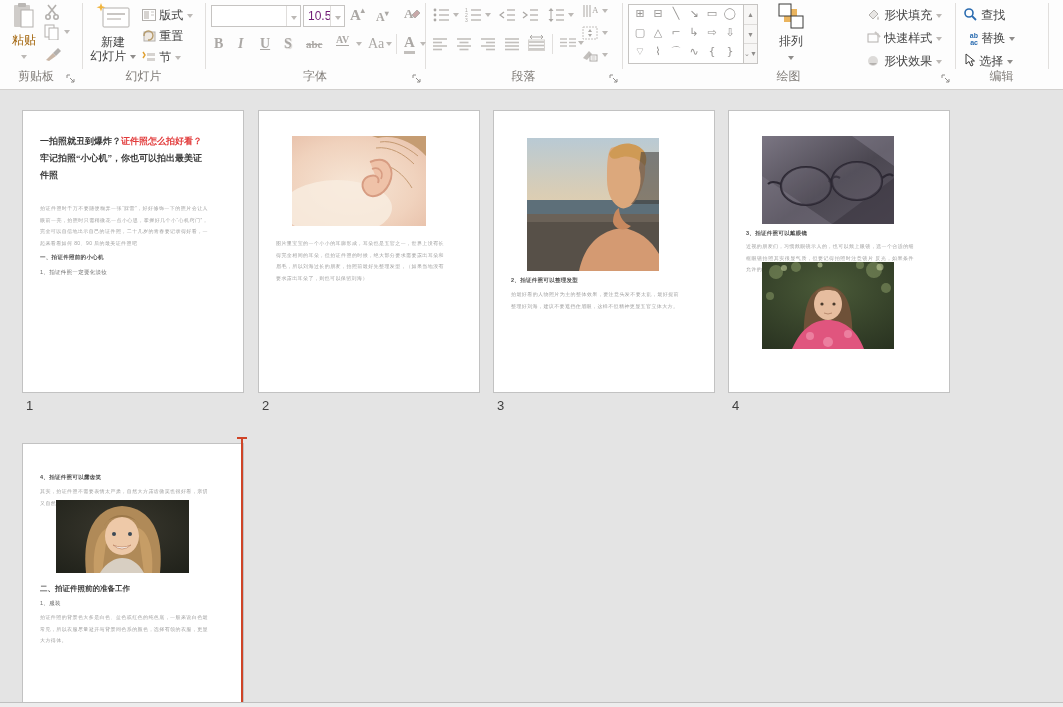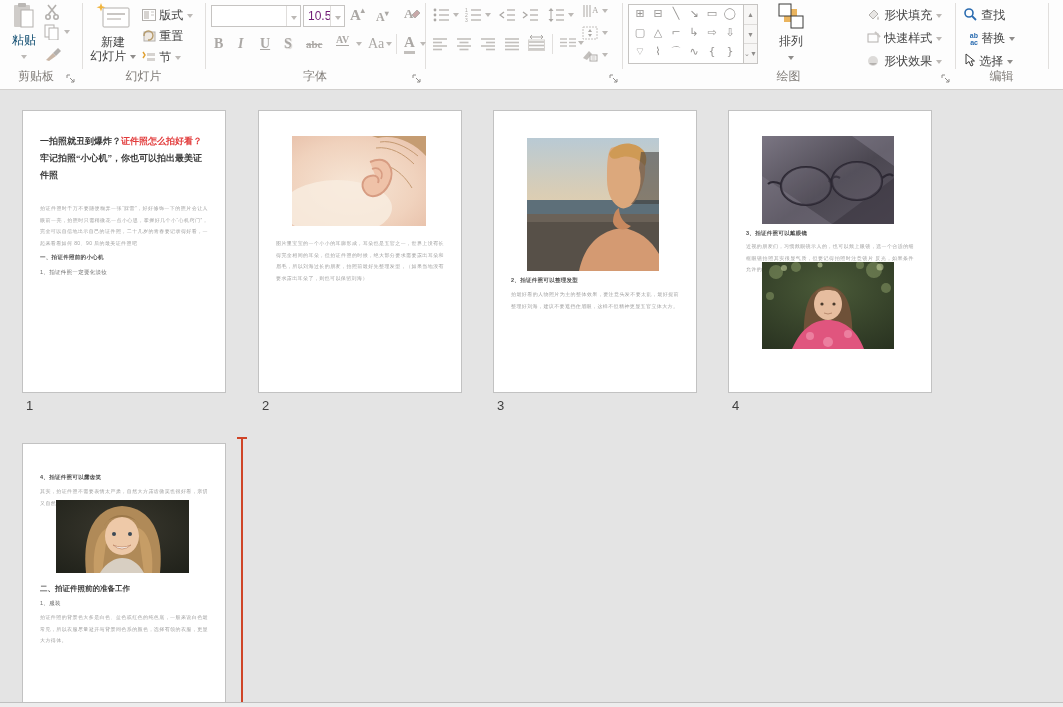--- a/index.html
+++ b/index.html
@@ -6,36 +6,36 @@
   .screen{position:relative;width:1063px;height:707px;background:#e4e4e4;overflow:hidden;
           font-family:"Liberation Sans",sans-serif;-webkit-font-smoothing:antialiased;}
   .abs{position:absolute;}
   
   .ribbon{position:absolute;left:0;top:0;width:1063px;height:89px;background:#fdfdfd;border-bottom:1px solid #d2d0ce;}
   .sep{position:absolute;top:3px;height:66px;width:1px;background:#e1dfdd;}
   .grplbl{position:absolute;bottom:4px;font-size:12px;color:#817d79;text-align:center;}
   .launcher{position:absolute;bottom:5px;width:10px;height:10px;}
   .launcher svg{display:block;}
   .biglbl{font-size:12px;color:#444;text-align:center;line-height:14px;}
-  .dislbl{color:#0c4a6e;}
+  .dislbl{color:#a16207;}
   .dd{display:inline-block;width:0;height:0;border-left:3.5px solid transparent;border-right:3.5px solid transparent;border-top:4px solid #8f8d8b;vertical-align:middle;}
   .dd.dis{border-top-color:#bcb9b6;}
   .combo{position:absolute;height:20px;background:#fff;border:1px solid #c6c4c2;font-size:12px;color:#701a75;}
   .combo .val{position:absolute;left:4px;top:3px;}
   .combo .ddseg{position:absolute;right:0;top:0;width:13px;height:100%;border-left:1px solid #e0dedc;text-align:center;}
   .combo .ddseg .dd{margin-top:8px;}
   .fbtn{font-family:"Liberation Serif",serif;color:#aba8a5;font-size:14px;font-weight:bold;}
   .glyph{color:#979593;font-size:11px;font-family:"DejaVu Sans",sans-serif;text-align:center;}
   .gallery{position:absolute;left:628px;top:4px;width:114px;height:58px;background:#fff;border:1px solid #c6c4c2;}
   .gcell{position:absolute;width:18px;height:18px;line-height:18px;text-align:center;}
   .scrollcol{position:absolute;left:743px;top:4px;width:13px;height:58px;border:1px solid #c6c4c2;background:#f7f6f5;}
   .scrollcol .sc{position:absolute;left:0;width:13px;height:19px;text-align:center;color:#8f8d8b;font-size:7px;line-height:19px;}
   .edit-item{position:absolute;font-size:12px;color:#444;text-align:right;}
   
-  .slide{position:absolute;width:202px;background:#fff;border:1px solid #c2c2c2;overflow:hidden;}
+  .slide{position:absolute;width:202px;background:#fff;border:1px solid #c2c2c2;overflow:hidden;padding-left:18px;}
   .snum{position:absolute;font-size:13px;color:#404040;}
   .stitle{position:absolute;left:17px;width:170px;font-family:"Liberation Serif",serif;font-weight:bold;
           font-size:9px;line-height:17px;color:#3b3b3b;}
   .tiny{position:absolute;left:17px;width:168px;font-size:5px;line-height:11.5px;color:#a2a2a2;
         text-align:justify;letter-spacing:.4px;filter:blur(.2px);}
   .shead{position:absolute;left:17px;width:170px;font-size:5.5px;color:#4c4c4c;font-weight:bold;letter-spacing:.3px;}
   .ssec{position:absolute;left:17px;width:175px;font-size:7.5px;color:#3f3f3f;font-weight:bold;}
   .photo{position:absolute;left:33px;overflow:hidden;}
   .photo svg{display:block;}
   .redbar{position:absolute;background:#cf4427;}
@@ -279,20 +279,21 @@
             <g stroke="#c2bfbc" stroke-width="1.4">
               <line x1="0" y1="1" x2="7" y2="1"></line>
               <line x1="0" y1="4.5" x2="7" y2="4.5"></line>
               <line x1="0" y1="8" x2="7" y2="8"></line>
               <line x1="9" y1="1" x2="16" y2="1"></line>
               <line x1="9" y1="4.5" x2="16" y2="4.5"></line>
               <line x1="9" y1="8" x2="16" y2="8"></line>
             </g>
           </svg></span></span>
     <span class="dd dis abs" style="left:578px;top:41px"></span>
+    <div class="grplbl" style="left:425px;width:197px">段落</div>
     <span class="launcher" style="left:609px">
         <svg width="10" height="10" viewBox="0 0 10 10">
           <g stroke="#8f8d8b" stroke-width="1" fill="none">
             <path d="M1 4 V1 H4"></path>
             <path d="M4 4 L8 8"></path>
             <path d="M8 5 V8 H5"></path>
           </g>
         </svg>
       </span>
 

